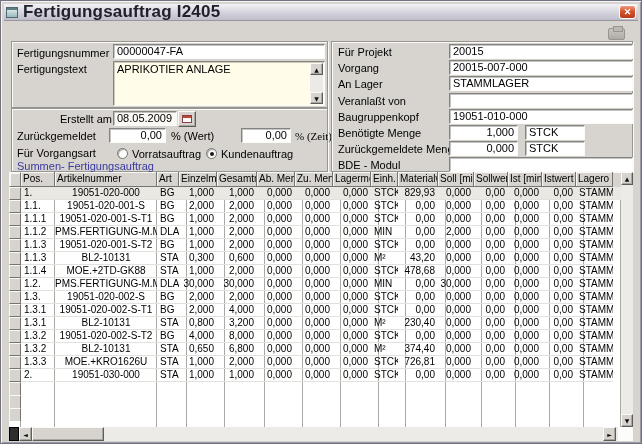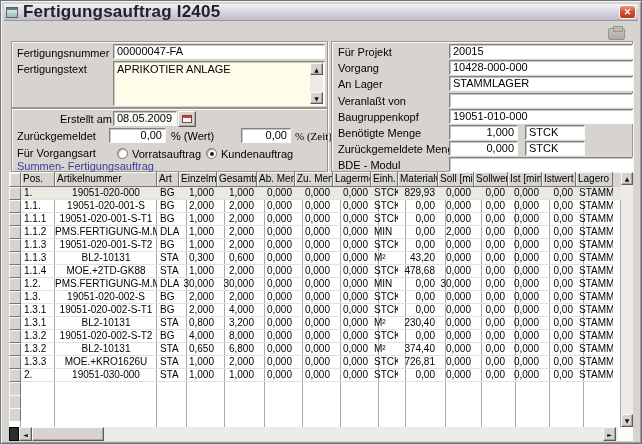--- a/index.html
+++ b/index.html
@@ -148,21 +148,21 @@
   <span class="link" style="position:absolute;left:16px;top:159px;">Summen- Fertigungsauftrag</span>
 
   <div class="ebox" style="left:330px;top:40px;width:302px;height:131px;"></div>
   <div id="right-rows">
       <div class="rrow" style="top: 3px;">
         <span class="lbl">Für Projekt</span>
         <div class="field rfield">20015</div>
       </div>
       <div class="rrow" style="top: 19.2px;">
         <span class="lbl">Vorgang</span>
-        <div class="field rfield">10428-000-000</div>
+        <div class="field rfield">20015-007-000</div>
       </div>
       <div class="rrow" style="top: 51.6px;">
         <span class="lbl">Veranlaßt von</span>
         <div class="field rfield"></div>
       </div>
       <div class="rrow" style="top: 35.4px;">
         <span class="lbl">An Lager</span>
         <div class="field rfield">STAMMLAGER</div>
       </div>
       <div class="rrow" style="top: 67.8px;">

